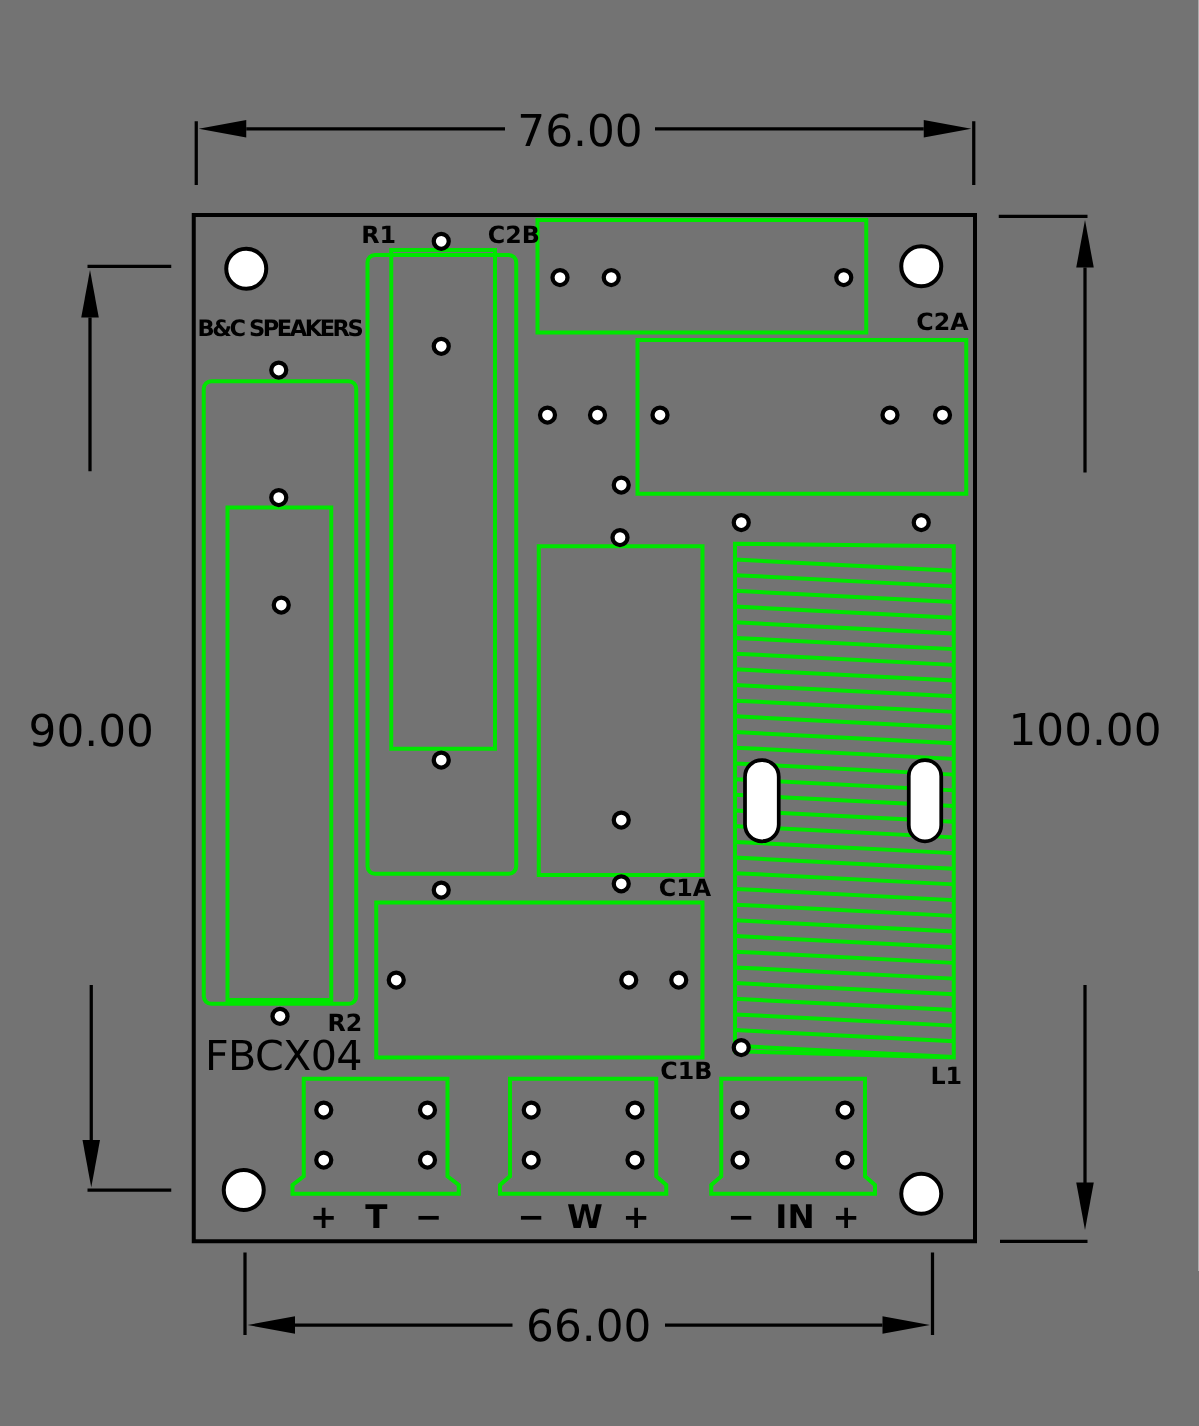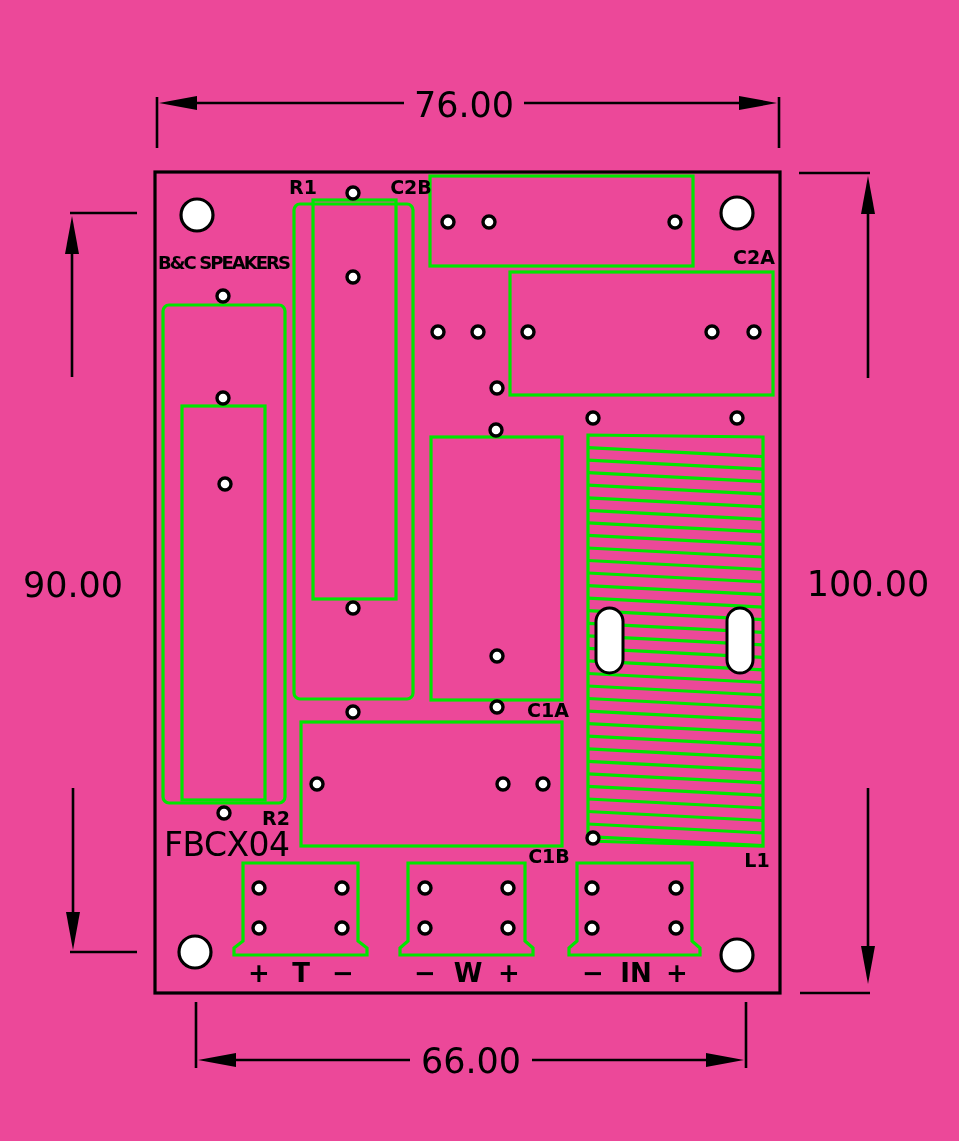--- a/index.html
+++ b/index.html
@@ -4,21 +4,21 @@
 <style>
   html, body {
     margin: 0;
     padding: 0;
     background: #ffffff;
   }
   .stage {
     position: relative;
     width: 959px;
     height: 1141px;
-    background: #ec4899;
+    background: #737373;
     font-family: "DejaVu Sans", "Liberation Sans", sans-serif;
   }
   svg { display: block; }
   .blk  { stroke: #000000; fill: none; }
   .grn  { stroke: #00e600; fill: none; stroke-width: 3.2; }
   .dim  { stroke: #000000; stroke-width: 2.6; fill: none; }
   .arrw { fill: #000000; stroke: none; }
   .padc { fill: #ffffff; stroke: #000000; stroke-width: 3.4; }
   .mhole{ fill: #ffffff; stroke: #000000; stroke-width: 3.2; }
   text  { fill: #000000; font-family: "DejaVu Sans", "Liberation Sans", sans-serif; }

